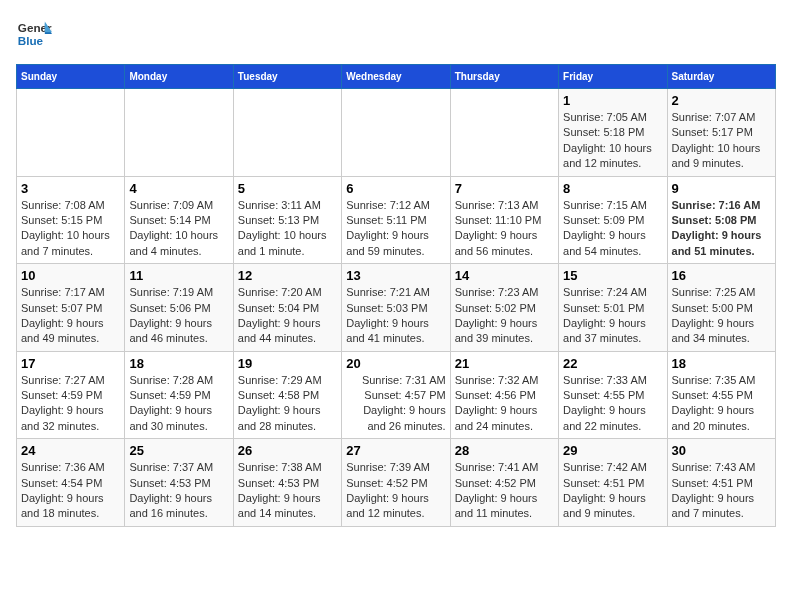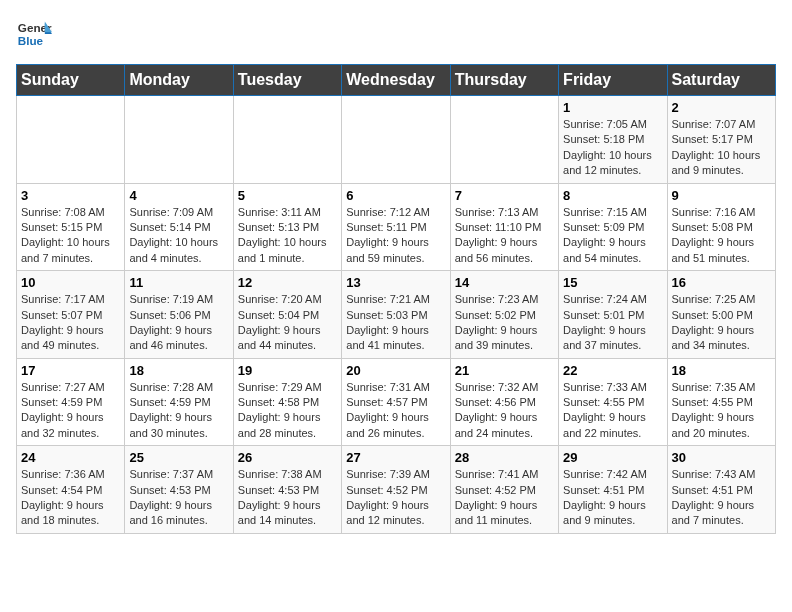--- a/index.html
+++ b/index.html
@@ -36,25 +36,25 @@
     .location {
       font-size: 14px;
       color: #555;
     }
     .calendar {
       width: 100%;
       border-collapse: collapse;
       font-size: 11px;
     }
     .calendar thead th {
-      background: #404040;
+      background: #1d4ed8;
       color: white;
       padding: 6px 4px;
       text-align: left;
-      font-size: 16px;
+      font-size: 10px;
       font-weight: bold;
       border: 1px solid #1a6fb5;
     }
     .calendar tbody td {
       border: 1px solid #ccc;
       vertical-align: top;
       padding: 4px;
       width: calc(100% / 7);
       height: 80px;
       background: #fff;
@@ -157,21 +157,21 @@
 Daylight: 9 hours and 56 minutes.</div>
         </td>
         <td>
           <span class="day-number">8</span>
           <div class="day-info" style="white-space: pre-line;">Sunrise: 7:15 AM
 Sunset: 5:09 PM
 Daylight: 9 hours and 54 minutes.</div>
         </td>
         <td>
           <span class="day-number">9</span>
-          <div class="day-info" style="white-space: pre-line;">Sunrise: 7:16 AM
+          <div class="day-info" style="white-space: pre-line; font-weight: bold;">Sunrise: 7:16 AM
 Sunset: 5:08 PM
 Daylight: 9 hours and 51 minutes.</div>
         </td>
       </tr>
       <tr>
         <td>
           <span class="day-number">10</span>
           <div class="day-info" style="white-space: pre-line;">Sunrise: 7:17 AM
 Sunset: 5:07 PM
 Daylight: 9 hours and 49 minutes.</div>
@@ -227,21 +227,21 @@
 Daylight: 9 hours and 30 minutes.</div>
         </td>
         <td>
           <span class="day-number">19</span>
           <div class="day-info" style="white-space: pre-line;">Sunrise: 7:29 AM
 Sunset: 4:58 PM
 Daylight: 9 hours and 28 minutes.</div>
         </td>
         <td>
           <span class="day-number">20</span>
-          <div class="day-info" style="white-space: pre-line;">Sunrise: 7:31 AM
+          <div class="day-info" style="white-space: pre-line; text-align: right;">Sunrise: 7:31 AM
 Sunset: 4:57 PM
 Daylight: 9 hours and 26 minutes.</div>
         </td>
         <td>
           <span class="day-number">21</span>
           <div class="day-info" style="white-space: pre-line;">Sunrise: 7:32 AM
 Sunset: 4:56 PM
 Daylight: 9 hours and 24 minutes.</div>
         </td>
         <td>

